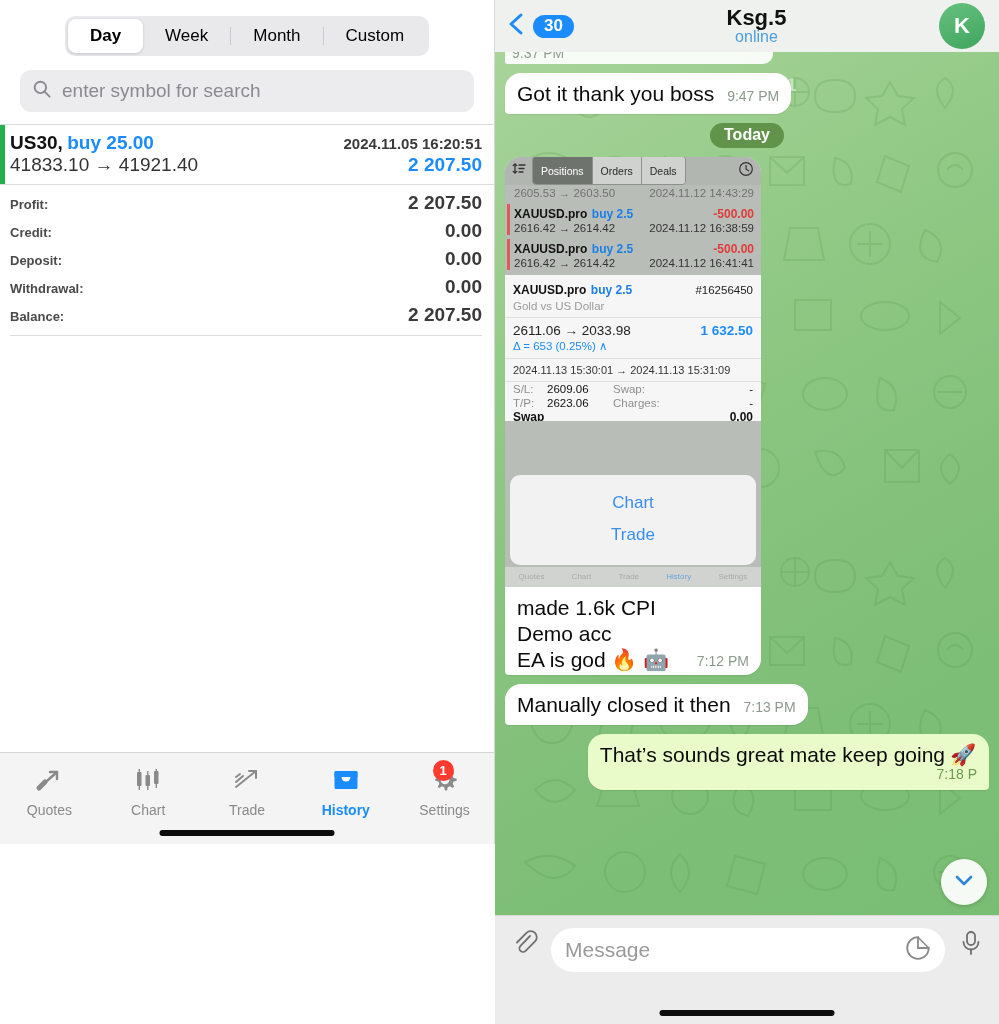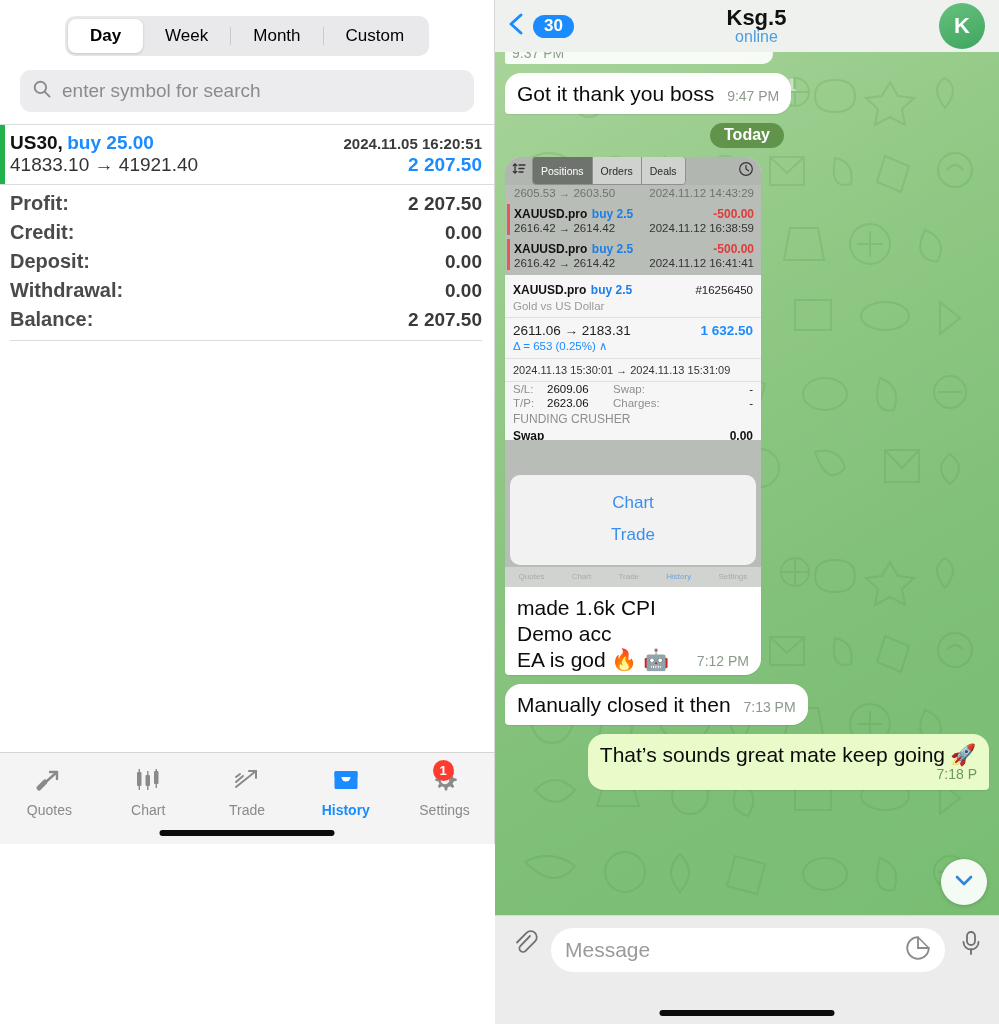--- a/index.html
+++ b/index.html
@@ -69,21 +69,21 @@
   .deal-side { font-size: 19px; font-weight: bold; color: #1a8cff; }
   .deal-time { font-size: 15px; font-weight: bold; color: #3a3a3a; }
   .deal-prices { font-size: 19px; color: #333; }
   .deal-profit { font-size: 19px; font-weight: bold; color: #1a8cff; }
 
   .summary { padding: 4px 12px 0 10px; }
   .sum-row {
     display: flex; justify-content: space-between; align-items: baseline;
     padding: 3px 0;
   }
-  .sum-label { font-size: 20px; font-weight: bold; color: #4a4a4a; }
+  .sum-label { font-size: 13px; font-weight: bold; color: #4a4a4a; }
   .sum-value { font-size: 19px; font-weight: bold; color: #3a3a3a; }
   .sum-sep { height: 1px; background: #dcdcdc; margin-top: 6px; }
 
   .left-spacer { flex: 1 1 auto; }
 
   #tabbar {
     height: 92px;
     background: #f4f4f4;
     border-top: 1px solid #d4d4d4;
     display: flex; align-items: flex-start; justify-content: space-around;
@@ -580,41 +580,40 @@
                 <span class="s-side">buy 2.5</span>
               </span>
               <span class="sc-id">#16256450</span>
             </div>
             <div class="sc-sub">Gold vs US Dollar</div>
             <div class="sc-div"></div>
             <div class="sc-px">
               <span class="sc-pxl">
                 <span>2611.06</span>
                 <span>→</span>
-                <span>2183.31</span>
+                <span>2033.98</span>
               </span>
               <span class="sc-pxr">1 632.50</span>
             </div>
             <div class="sc-delta">Δ = 653 (0.25%) ∧</div>
             <div class="sc-div"></div>
             <div class="sc-time">2024.11.13 15:30:01 → 2024.11.13 15:31:09</div>
             <div class="sc-div"></div>
             <div class="sc-kv">
               <span class="sc-k">S/L:</span>
               <span class="sc-v">2609.06</span>
               <span class="sc-k2">Swap:</span>
               <span class="sc-v2">-</span>
             </div>
             <div class="sc-kv">
               <span class="sc-k">T/P:</span>
               <span class="sc-v">2623.06</span>
               <span class="sc-k2">Charges:</span>
               <span class="sc-v2">-</span>
             </div>
-            <div class="sc-note">FUNDING CRUSHER</div>
             <div class="sc-swap">
               <span>Swap</span>
               <span>0.00</span>
             </div>
           </div>
 
           <div class="shot-menu">
             <div class="menu-item">Chart</div>
             <div class="menu-item">Trade</div>
           </div>

